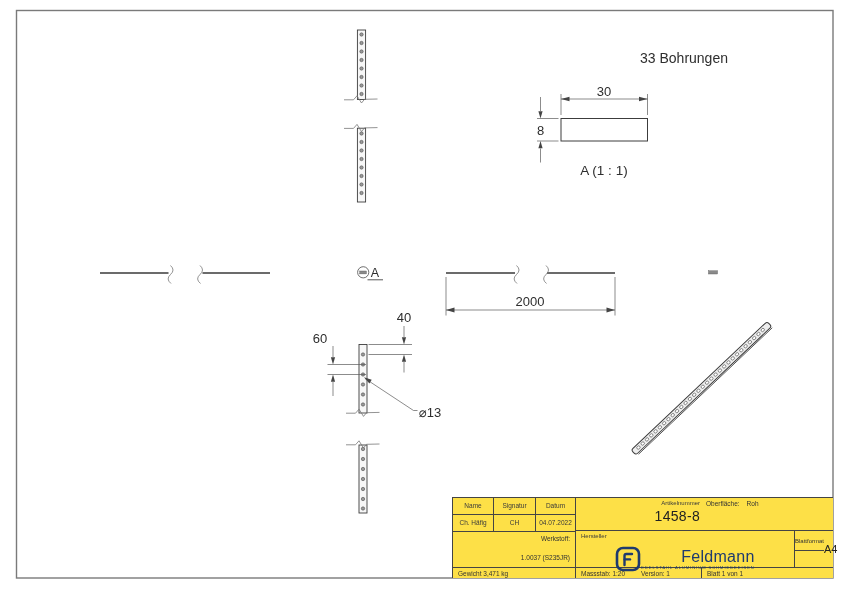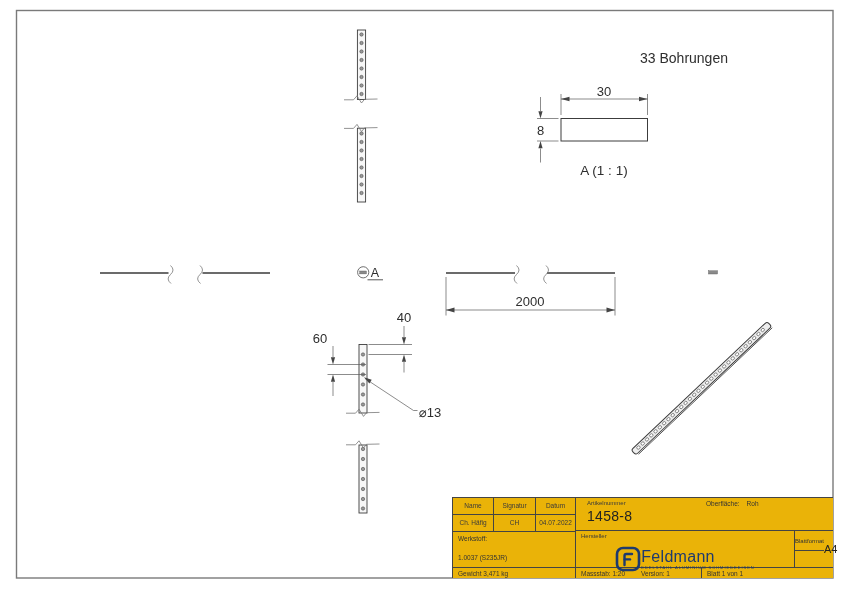--- a/index.html
+++ b/index.html
@@ -4,22 +4,22 @@
 <style>
   html,body{margin:0;padding:0;background:#fff;}
   *{box-sizing:border-box;}
   body{font-family:"Liberation Sans","DejaVu Sans",sans-serif;}
   .sheet{position:relative;width:842px;height:595px;background:#fff;overflow:hidden;}
   .sheet svg.draw{position:absolute;left:0;top:0;}
   svg text{fill:#2e2e2e;font-family:"Liberation Sans","DejaVu Sans",sans-serif;}
 
   
   .titleblock{position:absolute;left:452px;top:497px;width:381px;height:81px;
-    border-top:1px solid #444;border-left:1px solid #444;display:flex;background:#eab308;
-    color:#333;}
+    border-top:1px solid #444;border-left:1px solid #444;display:flex;background:#fde047;
+    color:#333;text-align:right;}
   .tb-left{width:123px;border-right:1px solid #444;display:flex;flex-direction:column;}
   .tb-row{display:flex;}
   .tb-hrow{height:17px;border-bottom:1px solid #444;}
   .tb-cell{border-right:1px solid #444;display:flex;align-items:center;justify-content:center;
     font-size:6.5px;color:#3a3a3a;overflow:hidden;white-space:nowrap;}
   .tb-cell:last-child{border-right:none;}
   .c-name{width:41px;}.c-sig{width:42px;}.c-dat{flex:1;}
   .tb-werkstoff{height:37px;border-bottom:1px solid #444;padding:3px 5px;font-size:6.5px;
     display:flex;flex-direction:column;justify-content:space-between;padding-bottom:6px;}
   .tb-gewicht{height:10px;display:flex;align-items:center;padding:0 5px;font-size:6.5px;}

